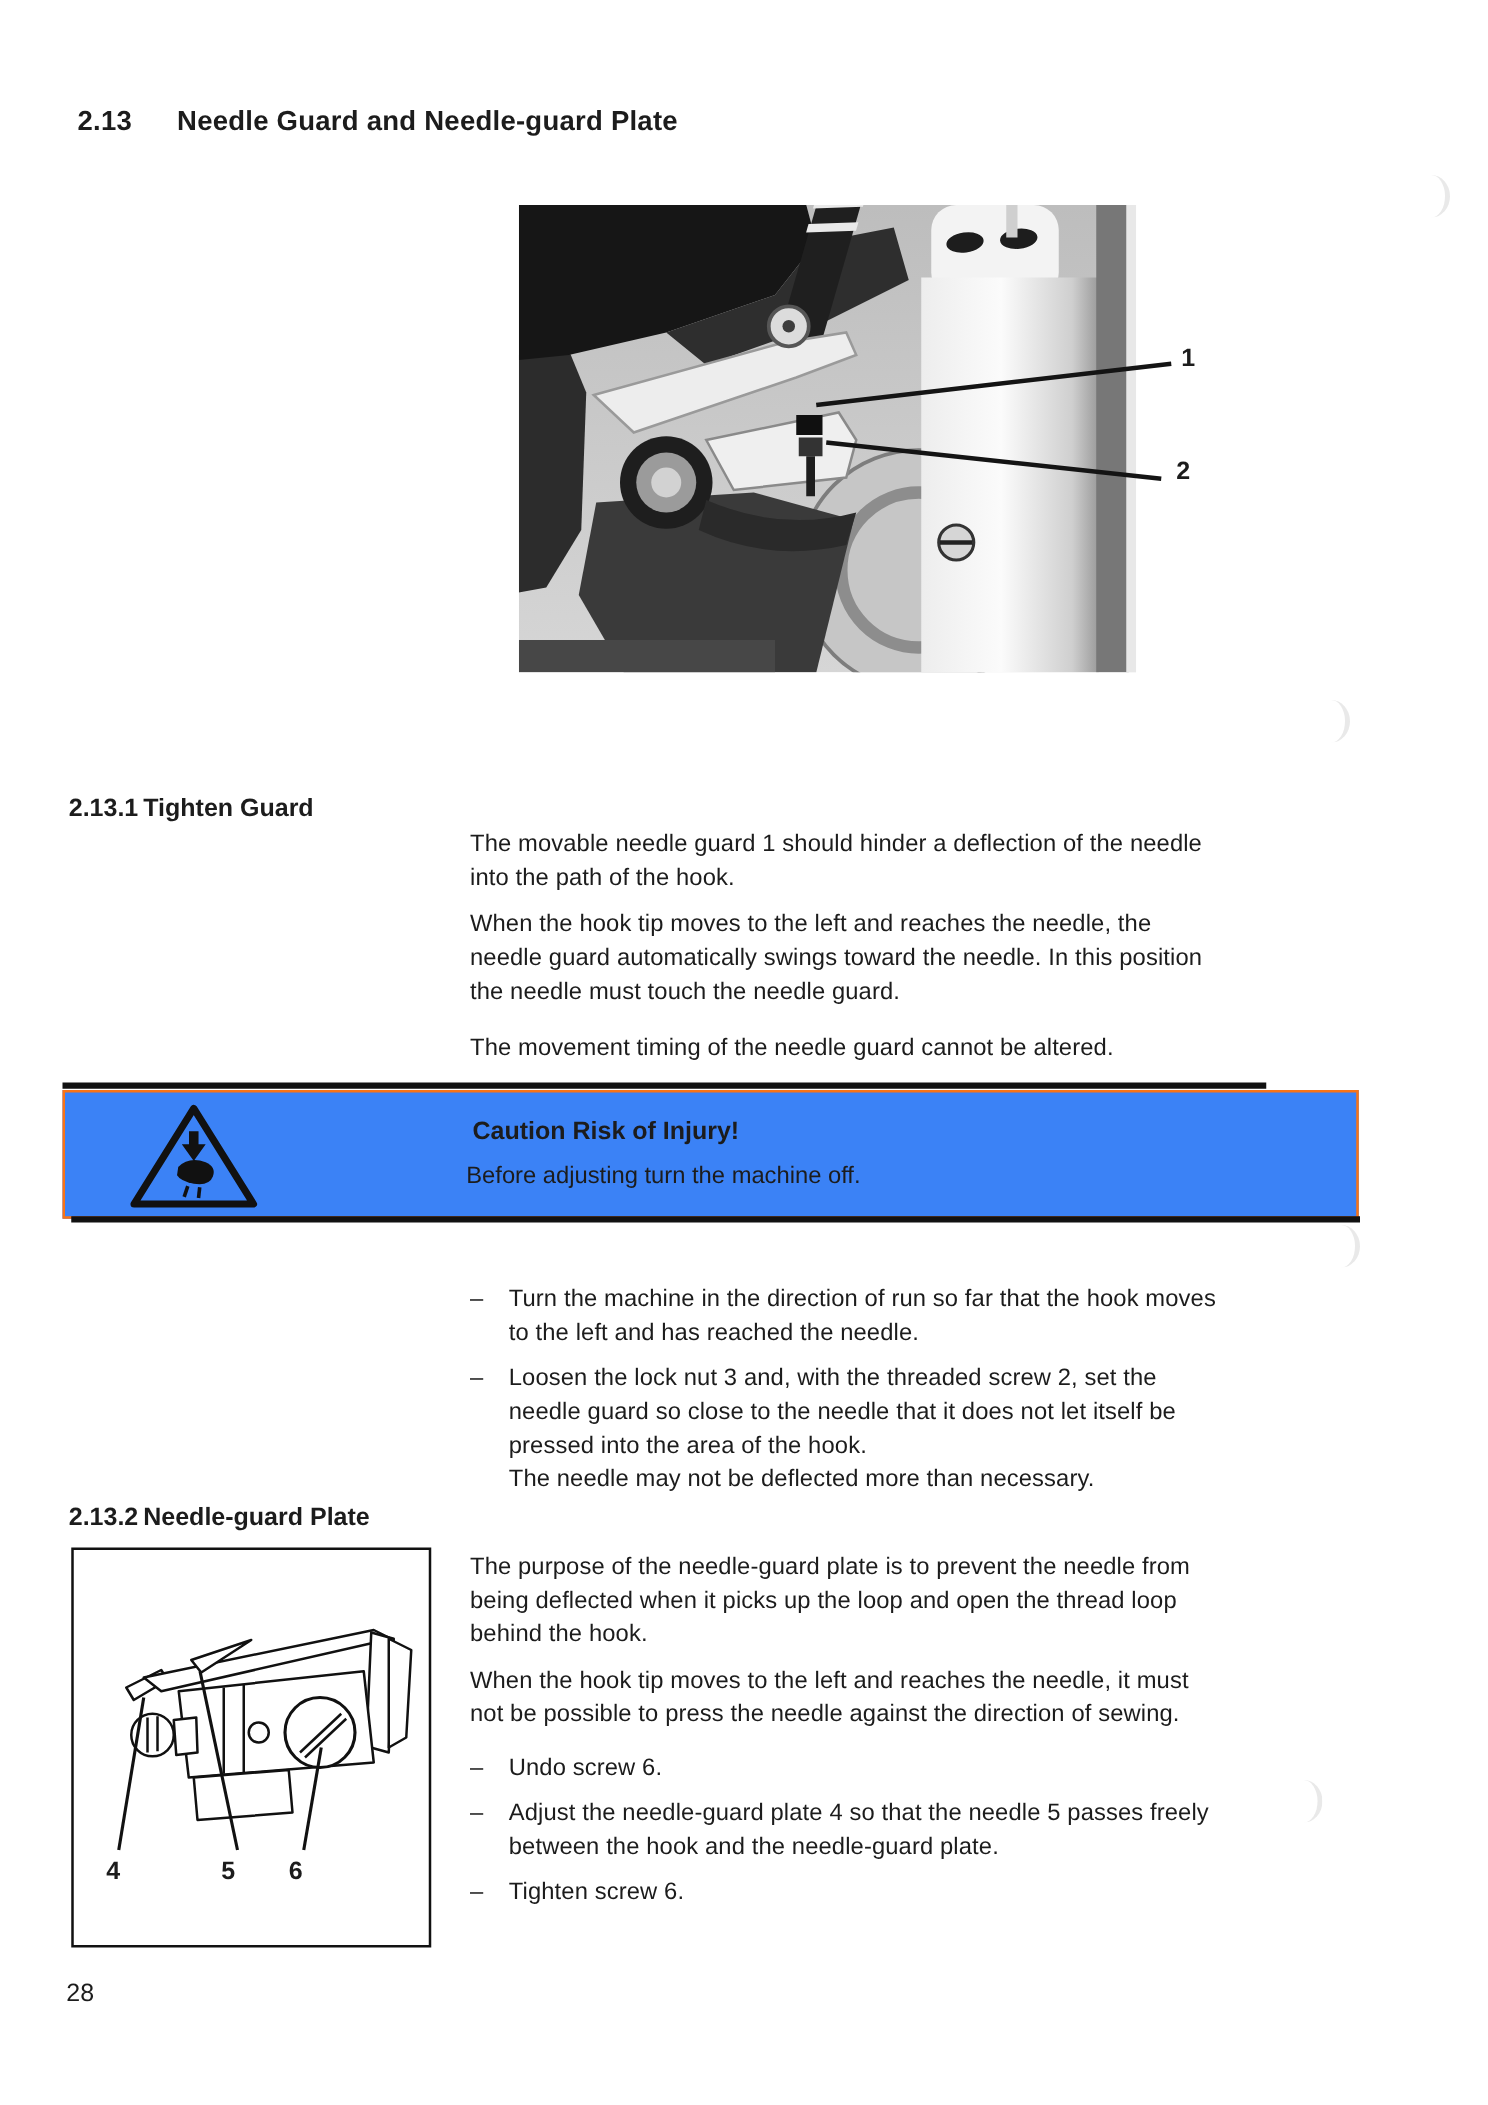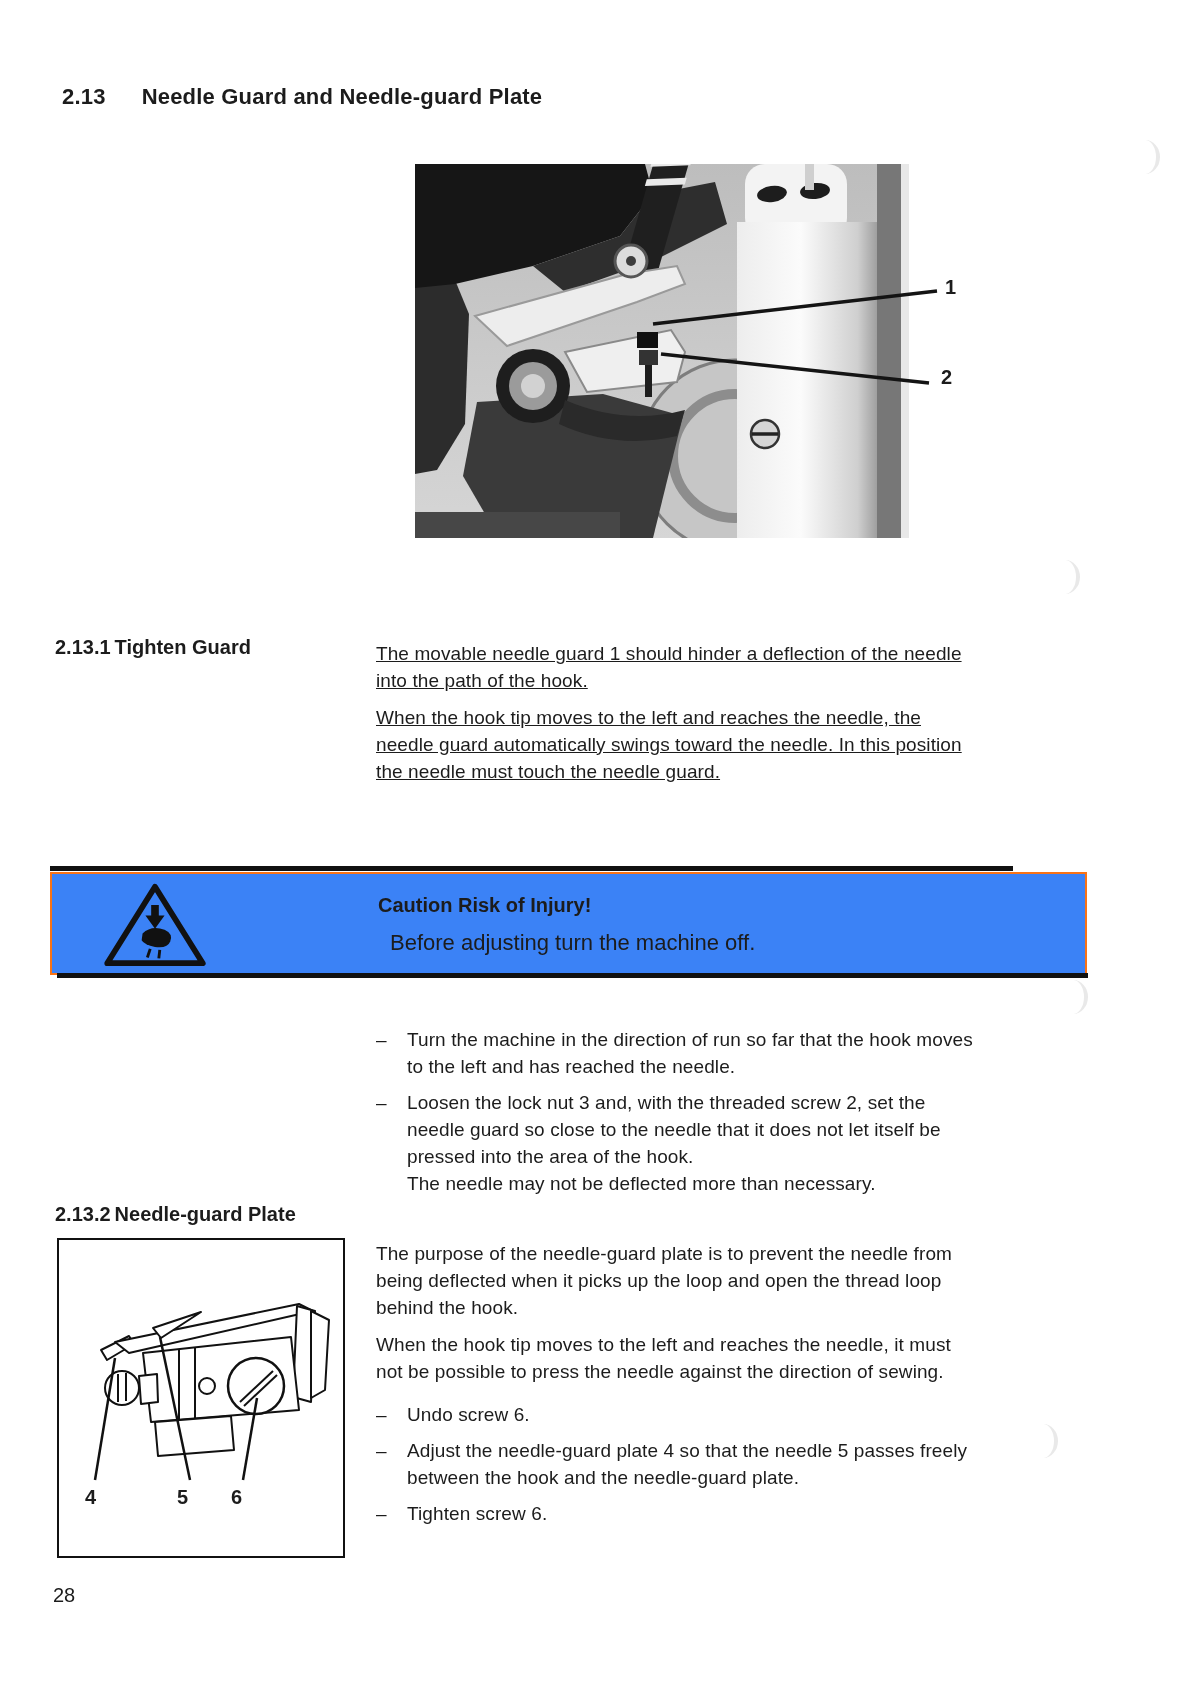--- a/index.html
+++ b/index.html
@@ -15,21 +15,21 @@
   
   .h1 { position: absolute; left: 62px; top: 84px; font-size: 22px; font-weight: bold; letter-spacing: 0.2px; }
   .h1 .num { margin-right: 36px; }
   .h2 { position: absolute; left: 55px; font-size: 20px; font-weight: bold; }
   .h2 .num { margin-right: 4px; }
   .h2.s1 { top: 636px; }
   .h2.s2 { top: 1203px; }
 
   
   .col { position: absolute; left: 376px; width: 680px; }
-  .col1 { top: 640px; text-decoration: underline; }
+  .col1 { top: 662px; }
   .col2 { top: 1240px; }
   .para { font-size: 19px; line-height: 27px; white-space: pre-line; margin: 0 0 10px 0; letter-spacing: 0.1px; }
   .para.gap { margin-top: 18px; }
 
   .steps { position: absolute; left: 376px; width: 690px; }
   .steps1 { top: 1026px; }
   .bullet { display: flex; margin-bottom: 9px; }
   .bullet .dash { width: 31px; flex: 0 0 31px; font-size: 19px; line-height: 27px; }
   .bullet .btext { font-size: 19px; line-height: 27px; white-space: pre-line; letter-spacing: 0.1px; }
   .col2 .stepsin { margin-top: 16px; }
@@ -41,21 +41,21 @@
   .cl1 { left: 945px; top: 276px; }
   .cl2 { left: 941px; top: 366px; }
 
   
   .caution { position: absolute; left: 50px; top: 872px; width: 1033px; height: 99px; border: 2px solid #f97316; background: #3b82f6; text-align: right; }
   .rule { position: absolute; background: #111; height: 5px; }
   .rule-top { left: 50px; top: 866px; width: 963px; }
   .rule-bottom { left: 57px; top: 973px; width: 1031px; }
   .caution .tri { position: absolute; left: 48px; top: 8px; width: 110px; height: 86px; }
   .caution-title { position: absolute; left: 326px; top: 20px; font-size: 20px; font-weight: bold; }
-  .caution-body { position: absolute; left: 338px; top: 56px; font-size: 22px; }
+  .caution-body { position: absolute; left: 321px; top: 56px; font-size: 19px; }
 
   
   .plate-fig { position: absolute; left: 57px; top: 1238px; width: 288px; height: 320px; border: 2px solid #111; box-sizing: border-box; background: #fff; }
   .plate-fig svg { position: absolute; left: 0; top: 0; }
   .fig-label { position: absolute; font-size: 20px; font-weight: bold; top: 246px; }
   .fl4 { left: 26px; } .fl5 { left: 118px; } .fl6 { left: 172px; }
 
   .page-num { position: absolute; left: 53px; top: 1584px; font-size: 20px; }
 
   
@@ -145,20 +145,21 @@
   <div class="h2 s1">
     <span class="num">2.13.1</span><span>Tighten Guard</span>
   </div>
 
   <div class="col col1">
     <p class="para">The movable needle guard 1 should hinder a deflection of the needle
 into the path of the hook.</p>
     <p class="para">When the hook tip moves to the left and reaches the needle, the
 needle guard automatically swings toward the needle. In this position
 the needle must touch the needle guard.</p>
+    <p class="para gap">The movement timing of the needle guard cannot be altered.</p>
   </div>
 
   <div class="rule rule-top"></div>
   <div class="caution">
     <svg class="tri" viewBox="0 0 110 90">
       <polygon points="55,5 105,85 5,85" fill="none" stroke="#111" stroke-width="6" stroke-linejoin="round"></polygon>
       <polygon points="51,24 59,24 59,35 65,35 55,49 45,35 51,35" fill="#111"></polygon>
       <path d="M42,54 q9,-9 23,-4 q9,4 6,12 q-3,8 -16,6 q-11,-2 -14,-7 Z" fill="#111"></path>
       <line x1="50" y1="70" x2="47" y2="79" stroke="#111" stroke-width="3"></line>
       <line x1="60" y1="71" x2="59" y2="80" stroke="#111" stroke-width="3"></line>

